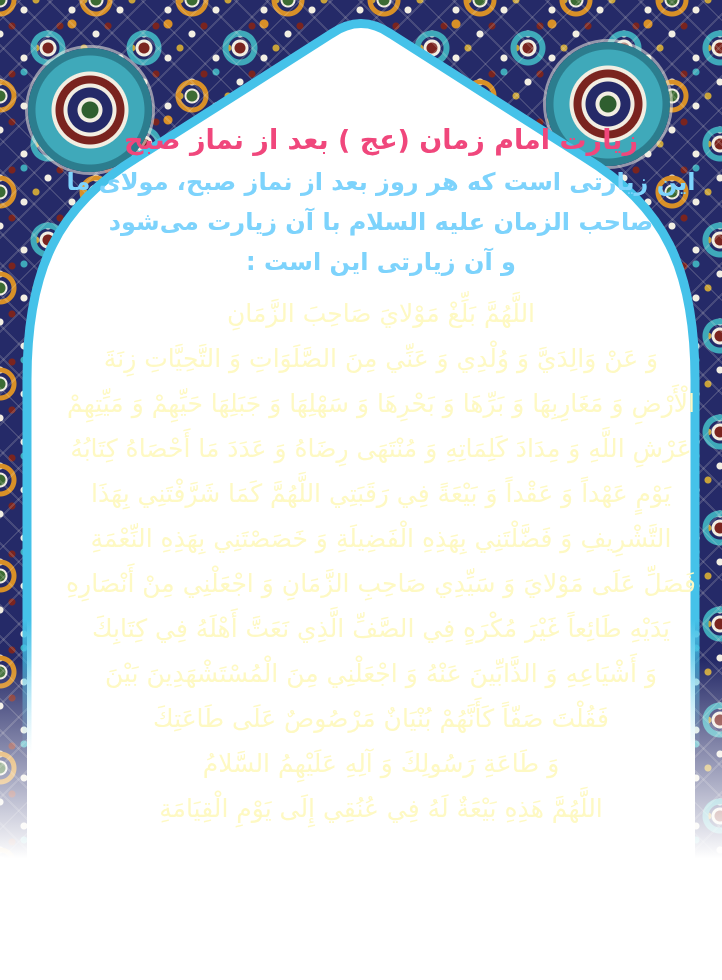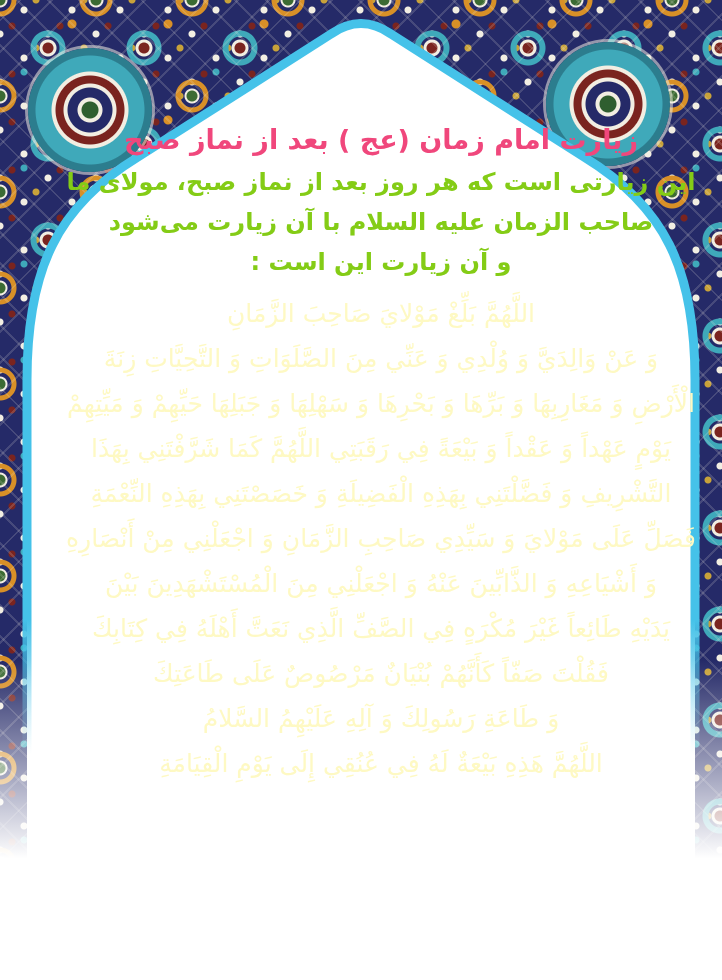--- a/index.html
+++ b/index.html
@@ -59,21 +59,21 @@
     position:absolute;inset:0;z-index:3;
     text-align:center;direction:rtl;
   }
   .line{display:flex;justify-content:center;white-space:nowrap;margin-left:40px;}
   .title{
     margin-top:118px;height:44px;line-height:44px;
     font-size:27px;font-weight:bold;color:#f0477c;
   }
   .intro{
     height:40px;line-height:40px;
-    font-size:24px;font-weight:bold;color:#84cc16;
+    font-size:24px;font-weight:bold;color:#7dd3fc;
   }
   .bismillah{
     height:40px;line-height:40px;
     font-size:27px;font-weight:bold;color:#2cad59;
   }
   .dua-block{margin-top:9px;}
   .dua{
     height:45px;line-height:45px;
     font-size:25px;color:#fef9c3;
   }
@@ -105,47 +105,50 @@
     <div class="line title">
       <span>زیارت امام زمان (عج ) بعد از نماز صبح</span>
     </div>
     <div class="line intro">
       <span>این زیارتی است که هر روز بعد از نماز صبح، مولای ما</span>
     </div>
     <div class="line intro">
       <span>صاحب الزمان علیه السلام با آن زیارت می‌شود</span>
     </div>
     <div class="line intro">
-      <span>و آن زیارت این است :</span>
+      <span>و آن زیارتی این است :</span>
     </div>
 
     <div class="dua-block">
       <div class="line dua">
           <span>اللَّهُمَّ بَلِّغْ مَوْلايَ صَاحِبَ الزَّمَانِ</span>
         </div>
       <div class="line dua">
           <span>وَ عَنْ وَالِدَيَّ وَ وُلْدِي وَ عَنِّي مِنَ الصَّلَوَاتِ وَ التَّحِيَّاتِ زِنَةَ</span>
         </div>
       <div class="line dua">
           <span>الْأَرْضِ وَ مَغَارِبِهَا وَ بَرِّهَا وَ بَحْرِهَا وَ سَهْلِهَا وَ جَبَلِهَا حَيِّهِمْ وَ مَيِّتِهِمْ</span>
         </div>
       <div class="line dua">
+          <span>عَرْشِ اللَّهِ وَ مِدَادَ كَلِمَاتِهِ وَ مُنْتَهَى رِضَاهُ وَ عَدَدَ مَا أَحْصَاهُ كِتَابُهُ</span>
+        </div>
+      <div class="line dua">
           <span>يَوْمٍ عَهْداً وَ عَقْداً وَ بَيْعَةً فِي رَقَبَتِي اللَّهُمَّ كَمَا شَرَّفْتَنِي بِهَذَا</span>
         </div>
       <div class="line dua">
           <span>التَّشْرِيفِ وَ فَضَّلْتَنِي بِهَذِهِ الْفَضِيلَةِ وَ خَصَصْتَنِي بِهَذِهِ النِّعْمَةِ</span>
         </div>
       <div class="line dua">
           <span>فَصَلِّ عَلَى مَوْلايَ وَ سَيِّدِي صَاحِبِ الزَّمَانِ وَ اجْعَلْنِي مِنْ أَنْصَارِهِ</span>
         </div>
       <div class="line dua">
-          <span>وَ أَشْيَاعِهِ وَ الذَّابِّينَ عَنْهُ وَ اجْعَلْنِي مِنَ الْمُسْتَشْهَدِينَ بَيْنَ</span>
+          <span>يَدَيْهِ طَائِعاً غَيْرَ مُكْرَهٍ فِي الصَّفِّ الَّذِي نَعَتَّ أَهْلَهُ فِي كِتَابِكَ</span>
         </div>
       <div class="line dua">
-          <span>يَدَيْهِ طَائِعاً غَيْرَ مُكْرَهٍ فِي الصَّفِّ الَّذِي نَعَتَّ أَهْلَهُ فِي كِتَابِكَ</span>
+          <span>وَ أَشْيَاعِهِ وَ الذَّابِّينَ عَنْهُ وَ اجْعَلْنِي مِنَ الْمُسْتَشْهَدِينَ بَيْنَ</span>
         </div>
       <div class="line dua">
           <span>فَقُلْتَ صَفّاً كَأَنَّهُمْ بُنْيَانٌ مَرْصُوصٌ عَلَى طَاعَتِكَ</span>
         </div>
       <div class="line dua">
           <span>وَ طَاعَةِ رَسُولِكَ وَ آلِهِ عَلَيْهِمُ السَّلامُ</span>
         </div>
       <div class="line dua">
           <span>اللَّهُمَّ هَذِهِ بَيْعَةٌ لَهُ فِي عُنُقِي إِلَى يَوْمِ الْقِيَامَةِ</span>
         </div>

